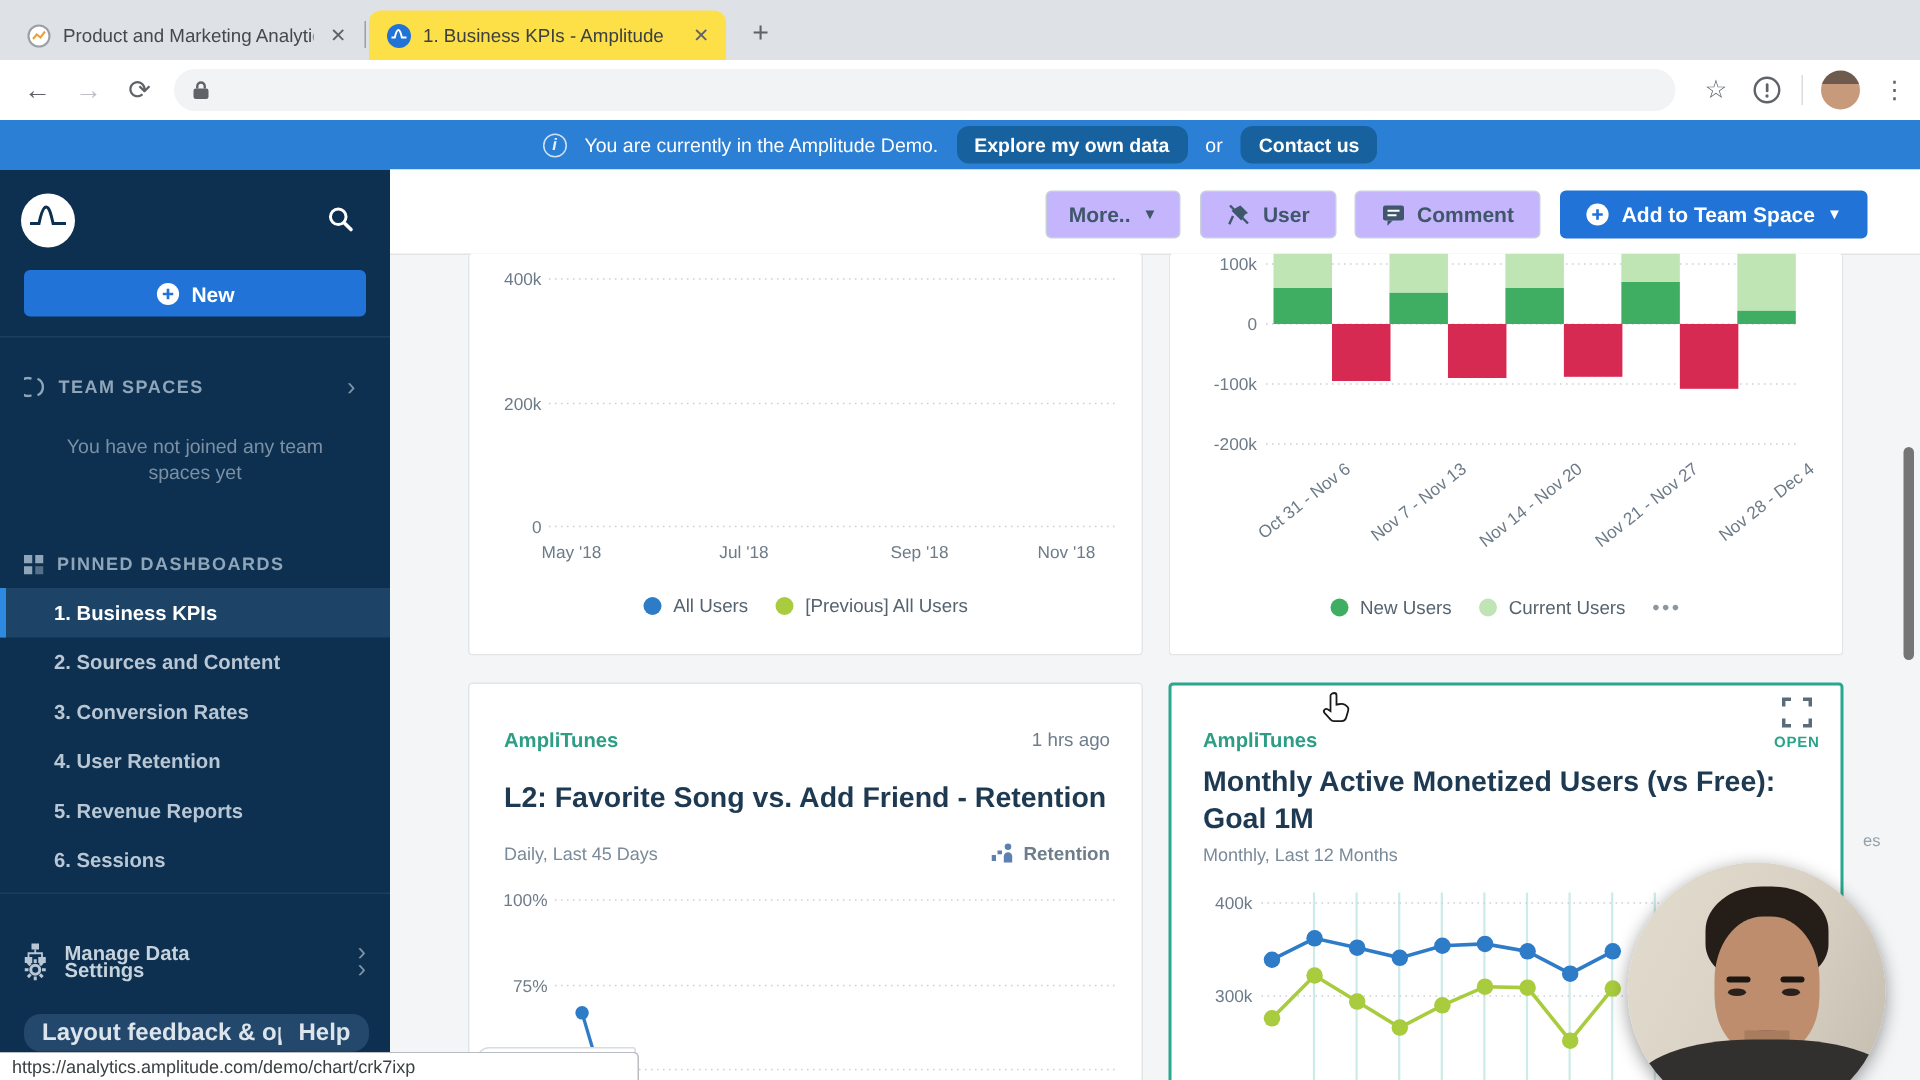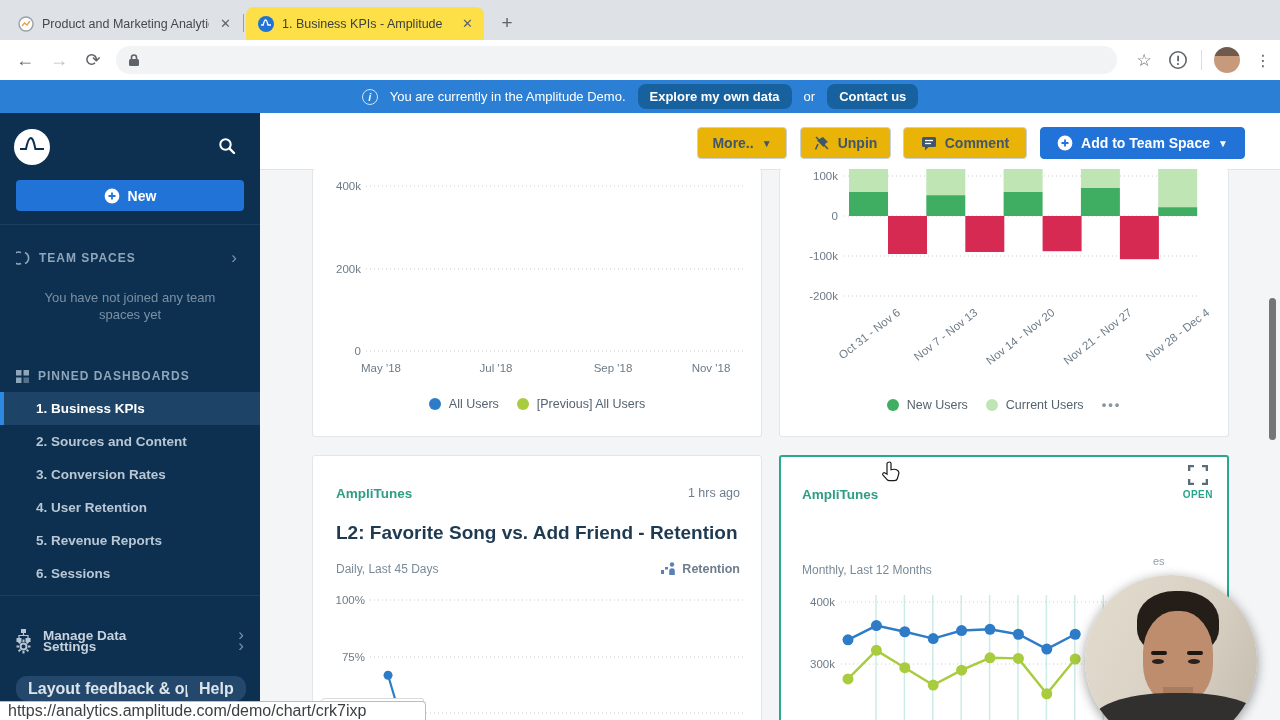--- a/index.html
+++ b/index.html
@@ -54,21 +54,21 @@
                color:#b9c7d4; font-size:13.5px; font-weight:bold; }
   .dash-item.active { background:#1d4467; color:#fff; border-left:4px solid #2e8ae0; padding-left:32px; }
   .sb-link { left:0; width:260px; height:30px; display:flex; align-items:center; gap:12px; padding-left:16px;
              color:#c6d2dc; font-size:13.5px; font-weight:bold; }
   .sb-link .sb-chev { right:16px; }
   .pill { background:#23486b; border-radius:11px; color:#dce5ec; font-size:16px; font-weight:bold;
           height:25px; display:flex; align-items:center; padding:0 12px; }
 
   
   #main-header { left:260px; top:113px; width:1020px; height:57px; background:#fff; border-bottom:1px solid #e1e4e7; }
-  .hbtn { position:absolute; top:14px; height:32px; border:1px solid #c8d1d9; border-radius:4px; background:#eab308;
+  .hbtn { position:absolute; top:14px; height:32px; border:1px solid #c8d1d9; border-radius:4px; background:#c4b5fd;
           display:flex; align-items:center; justify-content:center; gap:8px; color:#3f566b; font-size:14px; font-weight:bold; }
   .caret { font-size:10px; color:#3f566b; }
   #btn-add { background:#2173d8; border-color:#2173d8; color:#fff; }
   #btn-add .caret { color:#fff; }
 
   
   #content { left:260px; top:170px; width:1020px; height:550px; background:#f4f5f7; }
   .card { position:absolute; background:#fff; border:1px solid #e3e6e9; border-radius:3px; }
   #card-tl { left:52px; top:-1px; width:450px; height:268px; border-top:none; }
   #card-tr { left:519px; top:-1px; width:450px; height:268px; border-top:none; }
@@ -86,22 +86,22 @@
   .badge { display:flex; align-items:center; gap:6px; color:#6e7d8c; font-size:12.5px; font-weight:bold; }
   #open-label { color:#2aa38b; font-size:10px; font-weight:bold; letter-spacing:0.5px; }
   svg text.tick { fill:#6d7b88; font-size:11.5px; font-family:"Liberation Sans",sans-serif; }
   .ta-e { text-anchor:end; } .ta-m { text-anchor:middle; }
 
   
   #tooltip-stub { left:318px; top:698px; width:106px; height:22px; background:#fff; border:1px solid #d8dcdf;
                   border-radius:8px 2px 0 0; z-index:5; }
   #statusbar { left:0px; top:701px; width:426px; height:19px; background:#fff; border-top:1px solid #b9bdc1;
                border-right:1px solid #b9bdc1; border-radius:0 4px 0 0; z-index:6; display:flex; align-items:center; }
-  #statusbar span { font-size:16px; color:#3c4043; margin-left:8px; white-space:nowrap; }
-  #badge-fragment { left:1153px; top:555px; font-size:11px; color:#94a0ab; z-index:4; }
+  #statusbar span { font-size:12px; color:#3c4043; margin-left:8px; white-space:nowrap; }
+  #badge-fragment { left:1242px; top:555px; font-size:11px; color:#94a0ab; z-index:4; }
   #webcam { left:1085px; top:575px; width:172px; height:172px; border-radius:50%; overflow:hidden; z-index:8;
             box-shadow:0 3px 12px rgba(0,0,0,0.4); background:linear-gradient(115deg,#e2dccf 0%,#d8d1c3 55%,#c2bbae 100%); }
   .wc-hair { position:absolute; left:52px; top:16px; width:82px; height:64px; background:#241d18; border-radius:46% 46% 40% 40%; }
   .wc-face { position:absolute; left:58px; top:36px; width:70px; height:92px; background:#bd8d6e; border-radius:46% 46% 42% 42%; }
   .wc-eye { position:absolute; width:12px; height:5px; background:#2a211c; border-radius:50%; }
   .wc-brow { position:absolute; width:16px; height:4px; background:#1d1712; border-radius:2px; }
   .wc-mouth { position:absolute; left:82px; top:112px; width:22px; height:7px; background:#6e4336; border-radius:40%; }
   .wc-jacket { position:absolute; left:6px; top:118px; width:174px; height:64px; background:#32302e; border-radius:45% 45% 0 0; }
   .wc-neck { position:absolute; left:78px; top:112px; width:30px; height:22px; background:#a87c5f; }
   #scroll-thumb { left:1269px; top:298px; width:7px; height:142px; background:#757575; border-radius:4px; z-index:9; }
@@ -245,21 +245,21 @@
   <div class="hbtn" style="left:437px; width:90px">
     <span>More..</span>
     <span class="caret">▼</span>
   </div>
   <div class="hbtn" style="left:540px; width:91px">
     <svg width="16" height="16" viewBox="0 0 16 16">
       <path d="M9 2 l5 5 -2 1 -2.5 4 -6.5 -6.5 4 -2.5 z" fill="#3f566b"></path>
       <line x1="4" y1="9" x2="1.5" y2="14.5" stroke="#3f566b" stroke-width="1.6"></line>
       <line x1="2" y1="2" x2="14" y2="14" stroke="#3f566b" stroke-width="1.6"></line>
     </svg>
-    <span>Unpin</span>
+    <span>User</span>
   </div>
   <div class="hbtn" style="left:643px; width:124px">
     <svg width="16" height="16" viewBox="0 0 16 16">
       <rect x="1" y="2" width="14" height="10" rx="1.5" fill="#3f566b"></rect>
       <path d="M4 12 l0 3.5 3.5 -3.5 z" fill="#3f566b"></path>
       <line x1="4" y1="5.5" x2="12" y2="5.5" stroke="#fff" stroke-width="1.3"></line>
       <line x1="4" y1="8.5" x2="10" y2="8.5" stroke="#fff" stroke-width="1.3"></line>
     </svg>
     <span>Comment</span>
   </div>
@@ -375,20 +375,21 @@
   <div id="card-br" class="card">
     <div class="abs" style="left:21px; top:28px">
       <span class="app-link">AmpliTunes</span>
     </div>
     <div class="abs" style="right:14px; top:8px; text-align:center">
       <svg width="20" height="20" viewBox="0 0 20 20">
         <path d="M1 6 V1 h5 M14 1 h5 v5 M19 14 v5 h-5 M6 19 H1 v-5" fill="none" stroke="#5a6b7a" stroke-width="2.6"></path>
       </svg>
       <div id="open-label">OPEN</div>
     </div>
+    <div class="card-title abs" style="left:21px; top:52px; width:385px">Monthly Active Monetized Users (vs Free): Goal 1M</div>
     <div class="card-sub abs" style="left:21px; top:106px">Monthly, Last 12 Months</div>
     <svg id="svg-br" width="446" height="160" style="position:absolute;left:0;top:126px">
         <line x1="95" x2="95" y1="12" y2="160" stroke="#cdebe7" stroke-width="1.5"></line>
         <line x1="123.4" x2="123.4" y1="12" y2="160" stroke="#cdebe7" stroke-width="1.5"></line>
         <line x1="151.8" x2="151.8" y1="12" y2="160" stroke="#cdebe7" stroke-width="1.5"></line>
         <line x1="180.2" x2="180.2" y1="12" y2="160" stroke="#cdebe7" stroke-width="1.5"></line>
         <line x1="208.6" x2="208.6" y1="12" y2="160" stroke="#cdebe7" stroke-width="1.5"></line>
         <line x1="237" x2="237" y1="12" y2="160" stroke="#cdebe7" stroke-width="1.5"></line>
         <line x1="265.4" x2="265.4" y1="12" y2="160" stroke="#cdebe7" stroke-width="1.5"></line>
         <line x1="293.79999999999995" x2="293.79999999999995" y1="12" y2="160" stroke="#cdebe7" stroke-width="1.5"></line>

